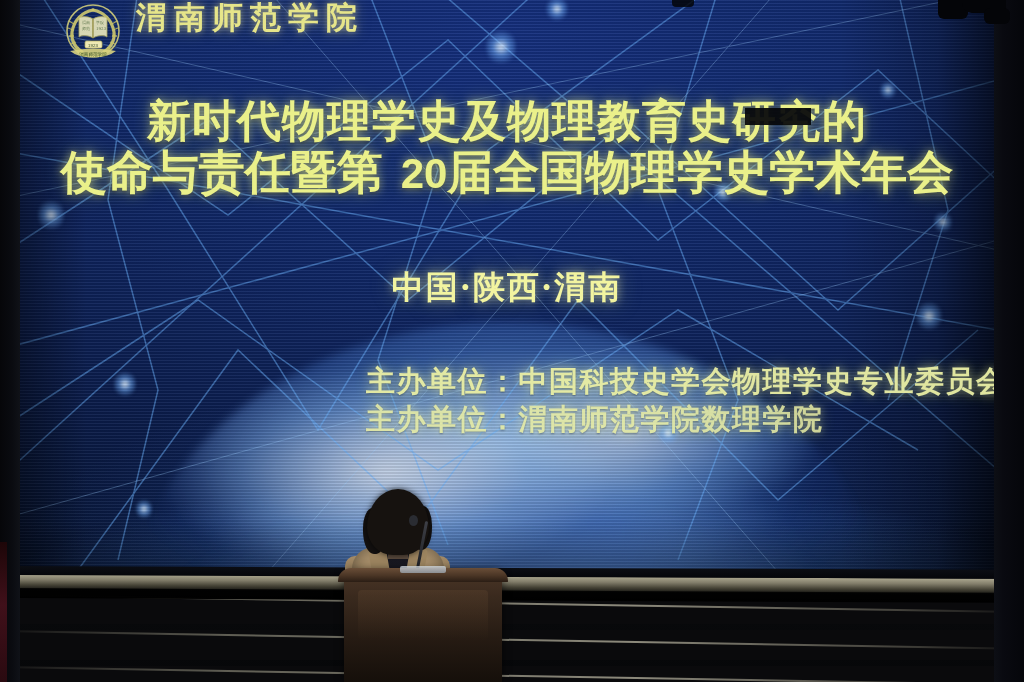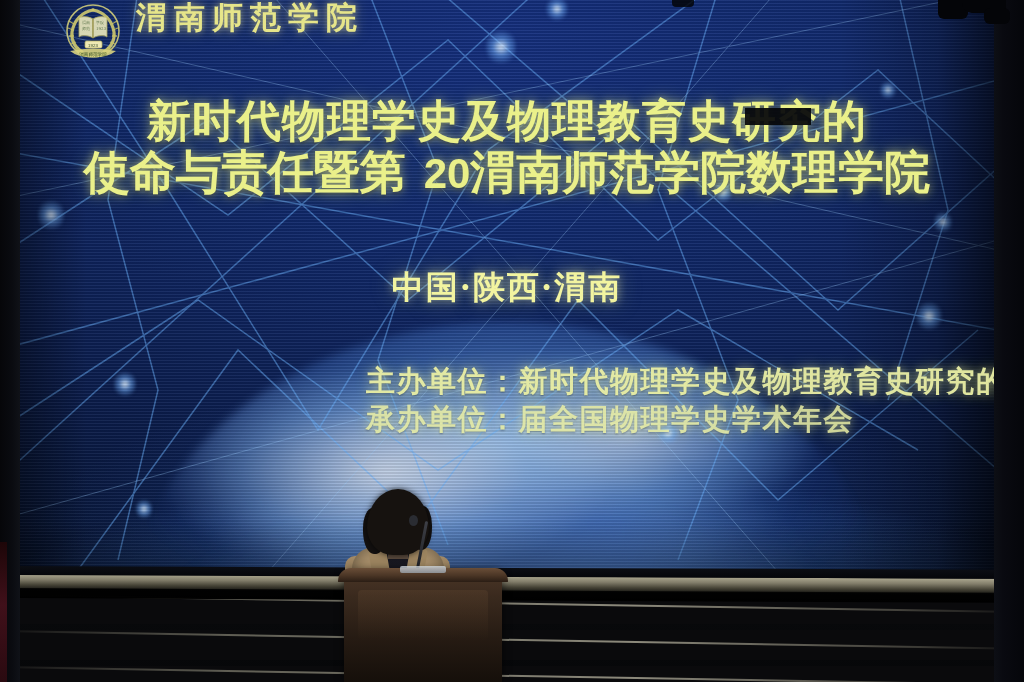--- a/index.html
+++ b/index.html
@@ -317,30 +317,30 @@
             <text x="33" y="44.5" text-anchor="middle" font-size="4.4" fill="#394f27" font-family="Liberation Sans, sans-serif">1923</text>
             <path d="M10 49 Q33 44 56 49 Q47 56 33 55 Q19 56 10 49 Z" fill="#d9d37e" opacity=".9"></path>
             <text x="33" y="53.5" text-anchor="middle" font-size="4.6" fill="#2c4a1f" font-family="DejaVu Serif, serif">渭南师范学院</text>
           </svg>
         </div>
         <div class="univ-name">渭南师范学院</div>
       </div>
 
       <div class="title-block">
         <div class="title-line l1">新时代物理学史及物理教育史研究的</div>
-        <div class="title-line l2"><span>使命与责任暨第</span><span class="num">20</span><span>渭南师范学院数理学院</span></div>
+        <div class="title-line l2"><span>使命与责任暨第</span><span class="num">20</span><span>届全国物理学史学术年会</span></div>
       </div>
 
       <div class="black-bar"></div>
 
       <div class="location">中国·陕西·渭南</div>
 
       <div class="org-block">
-        <div class="org-line">主办单位：新时代物理学史及物理教育史研究的</div>
-        <div class="org-line dim">承办单位：届全国物理学史学术年会</div>
+        <div class="org-line">主办单位：中国科技史学会物理学史专业委员会</div>
+        <div class="org-line dim">主办单位：渭南师范学院数理学院</div>
       </div>
 
     </div>
   </div>
 
   <div class="screen-frame-bottom"></div>
   <div class="ledge"></div>
   <div class="ledge-shadow"></div>
 
   <div class="stage-area">

